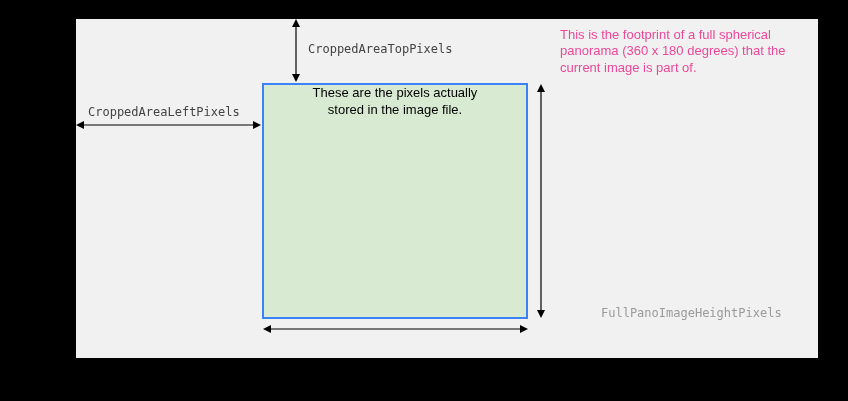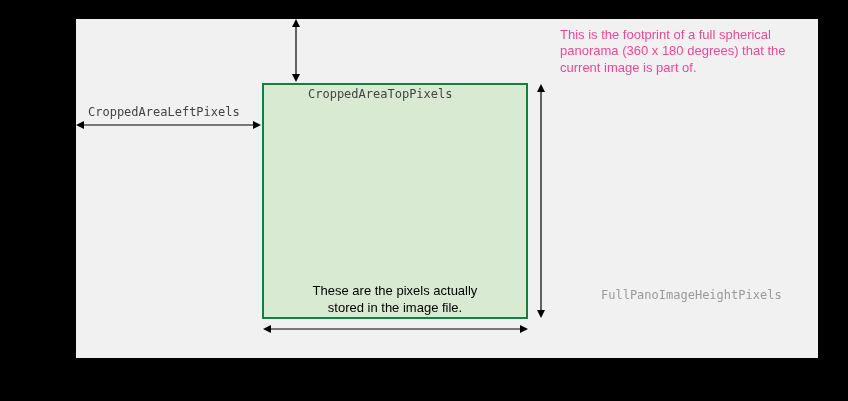--- a/index.html
+++ b/index.html
@@ -14,38 +14,38 @@
     position:absolute;
     left:75px;top:18px;width:744px;height:341px;
     background:#f1f1f1;
     border:1px solid #000;
     box-sizing:border-box;
   }
   .cropped{
     position:absolute;
     left:262px;top:83px;width:266px;height:236px;
     background:#d9ead3;
-    border:2px solid #15803d;
+    border:2px solid #3b82f6;
     box-sizing:border-box;
-    display:flex;align-items:flex-end;justify-content:center;
+    display:flex;align-items:flex-start;justify-content:center;
   }
   .cropped-text{
     width:190px;
     text-align:center;
     font-size:13px;line-height:1.3;
     color:#000;
   }
   .mono-label{
     position:absolute;
     font-family:"DejaVu Sans Mono", monospace;
     font-size:12px;
     color:#434343;
     white-space:nowrap;
   }
-  .muted{color:#9a9a9a;}
+  .muted{color:#9a9a9a;margin-top:18px;}
   .annotation{
     position:absolute;
     left:560px;top:27px;width:248px;
     font-size:13px;line-height:1.25;
     color:#ec4899;
   }
   .arrow{position:absolute;}
   svg{display:block;}
 </style>
 </head>
@@ -61,21 +61,21 @@
     <div class="cropped-text">These are the pixels actually stored in the image file.</div>
   </div>
 
   <div class="arrow" style="left:289px;top:19px;">
     <svg width="14" height="63" viewBox="0 0 14 63">
       <line x1="7" y1="4" x2="7" y2="59" stroke="#000" stroke-width="1.2"></line>
       <polygon points="7,0 3,8 11,8" fill="#000"></polygon>
       <polygon points="7,63 3,55 11,55" fill="#000"></polygon>
     </svg>
   </div>
-  <div class="mono-label" style="left:308px;top:42px;margin-top:45px;">CroppedAreaTopPixels</div>
+  <div class="mono-label" style="left:308px;top:42px;">CroppedAreaTopPixels</div>
 
   <div class="mono-label" style="left:88px;top:105px;">CroppedAreaLeftPixels</div>
   <div class="arrow" style="left:76px;top:118px;">
     <svg width="185" height="14" viewBox="0 0 185 14">
       <line x1="4" y1="7" x2="181" y2="7" stroke="#000" stroke-width="1.2"></line>
       <polygon points="0,7 8,3 8,11" fill="#000"></polygon>
       <polygon points="185,7 177,3 177,11" fill="#000"></polygon>
     </svg>
   </div>
 

